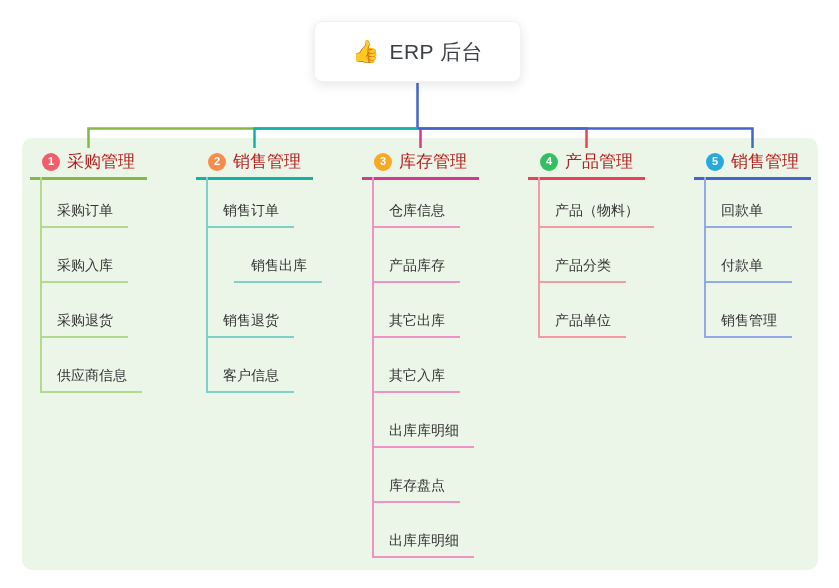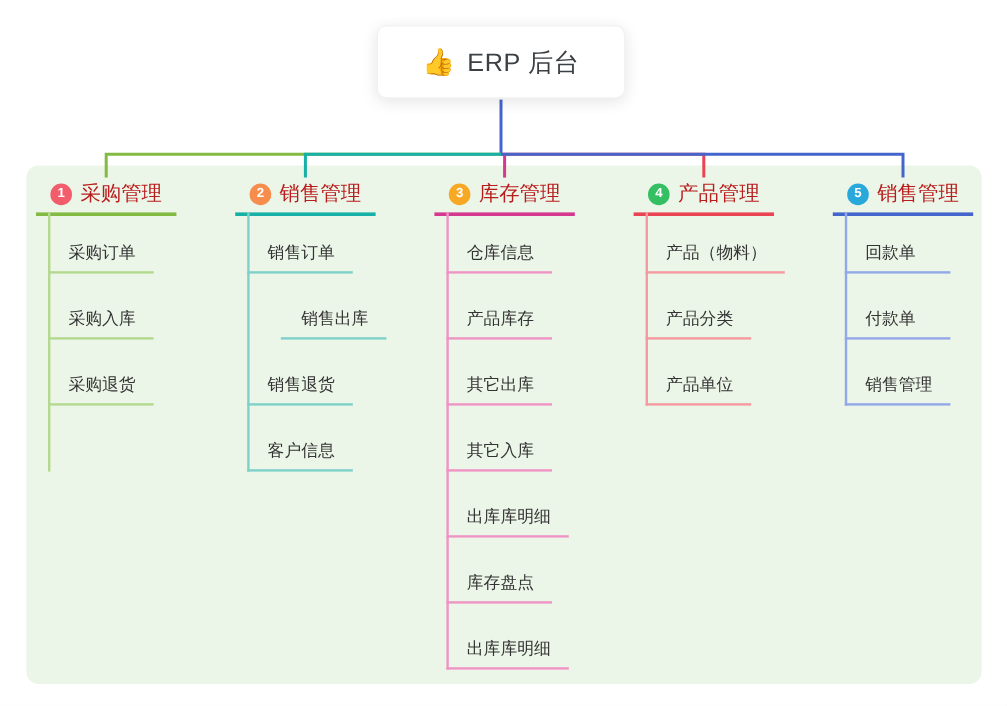--- a/index.html
+++ b/index.html
@@ -65,20 +65,23 @@
       <div class="child-vline" style="left: 40px; top: 177px; height: 216px; background: rgb(179, 217, 143);"></div>
       <div class="children" style="left: 40px; top: 173px;">
         <div class="child-item" style="border-bottom-color: rgb(179, 217, 143);">
           <span class="child-label">采购订单</span>
         </div>
         <div class="child-item" style="border-bottom-color: rgb(179, 217, 143);">
           <span class="child-label">采购入库</span>
         </div>
         <div class="child-item" style="border-bottom-color: rgb(179, 217, 143);">
           <span class="child-label">采购退货</span>
+        </div>
+        <div class="child-item" style="border-bottom-color: rgb(179, 217, 143);">
+          <span class="child-label">供应商信息</span>
         </div>
       </div>
       <div class="branch-header" style="left: 196px; top: 146px; border-bottom-color: rgb(22, 176, 166);">
         <span class="badge" style="background: rgb(247, 141, 77);">2</span>
         <span class="branch-label">销售管理</span>
       </div>
       <div class="child-vline" style="left: 206px; top: 177px; height: 216px; background: rgb(126, 208, 201);"></div>
       <div class="children" style="left: 206px; top: 173px;">
         <div class="child-item" style="border-bottom-color: rgb(126, 208, 201);">
           <span class="child-label">销售订单</span>

